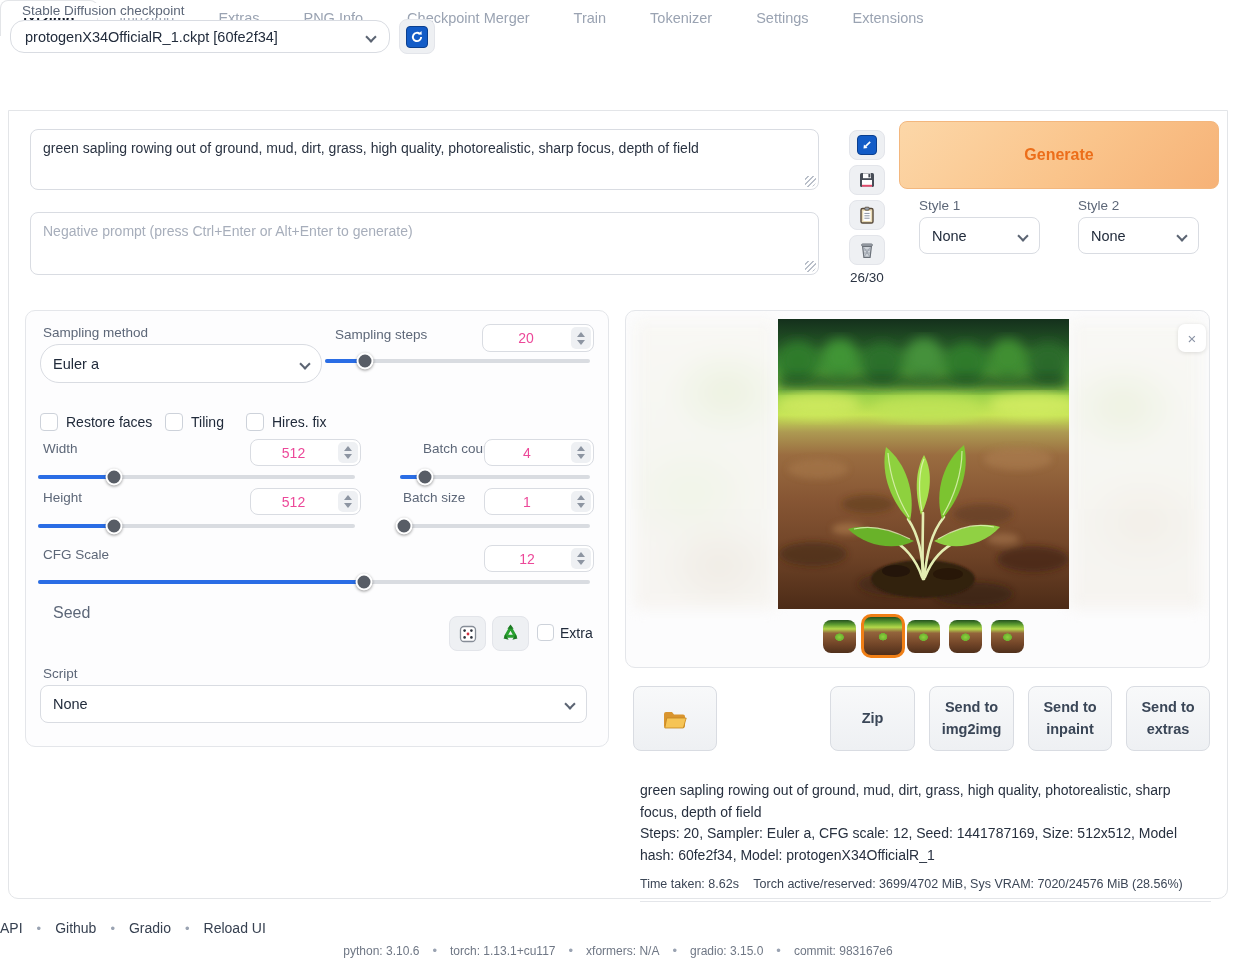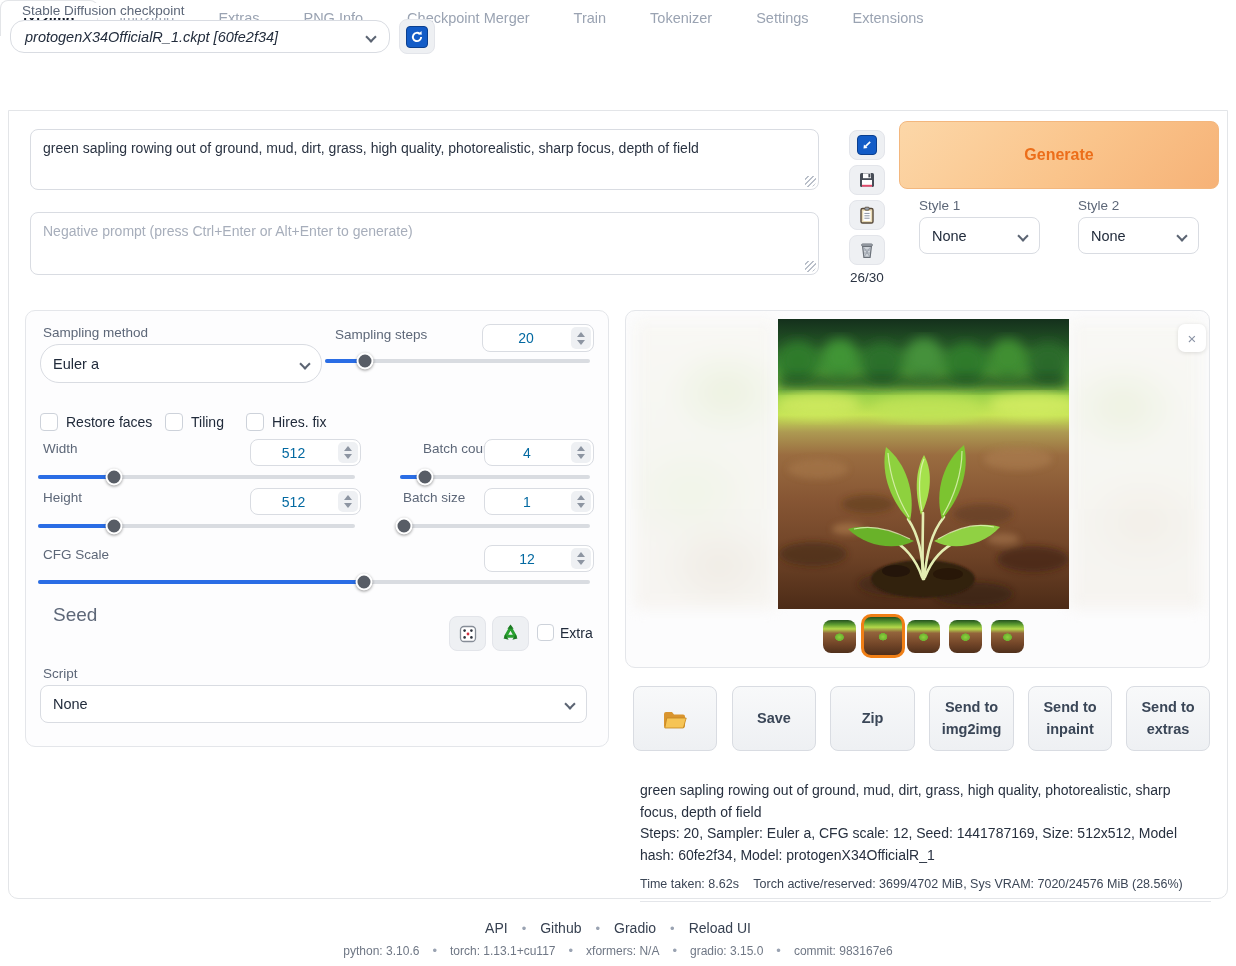--- a/index.html
+++ b/index.html
@@ -2,21 +2,21 @@
 <html><head>
 <meta charset="utf-8">
 <style>
   * { margin:0; padding:0; box-sizing:border-box; }
   html,body { background:#fff; }
   body { font-family:"Liberation Sans", sans-serif; color:#2a3342; }
   #app { position:relative; width:1236px; height:966px; background:#fff; overflow:hidden; }
 
   .abs { position:absolute; }
   .lbl { font-size:13.5px; color:#5d6778; }
-  .box { background:#fff; border:1px solid #d9dce2; border-radius:14px;font-style:italic; }
+  .box { background:#fff; border:1px solid #d9dce2; border-radius:14px; }
 
   
   .chev { display:inline-block; width:8px; height:8px; border-right:2px solid #5b6472; border-bottom:2px solid #5b6472; transform:rotate(45deg); }
 
   
   .ckpt-box { left:10px; top:20px; width:380px; height:33px; display:flex; align-items:center; padding:0 14px; }
   .ckpt-label { left:17px; top:3px; background:#fff; padding:0 5px; font-size:13.5px; color:#5d6778; z-index:2; }
   .ckpt-val { font-size:14.5px; color:#222c3c; flex:1; }
   .mini-btn { background:#eef0f3; border:1px solid #e3e5ea; border-radius:8px; display:flex; align-items:center; justify-content:center; cursor:pointer; }
   .blue-ic { width:22px; height:22px; background:#135cc7; border:1px solid #0b3f8f; border-radius:4px; display:flex; align-items:center; justify-content:center; }
@@ -39,34 +39,34 @@
   .generate-btn { left:899px; top:121px; width:320px; height:68px; border-radius:8px;
     background:linear-gradient(135deg,#fcd7a8 0%,#fac48b 55%,#f6b277 100%); border:1px solid #f3b77e;
     display:flex; align-items:center; justify-content:center; font-size:16px; font-weight:bold; color:#ec6e1a; cursor:pointer; }
 
   .sel { background:#fff; border:1px solid #d9dce2; border-radius:8px; display:flex; align-items:center; justify-content:space-between; padding:0 12px; font-size:14.5px; color:#222c3c; cursor:pointer; }
 
   .panel { border:1px solid #e4e6ea; border-radius:10px; background:#fdfdfe; }
 
   
   .num { background:#fff; border:1px solid #d9dce2; border-radius:8px; display:flex; align-items:center; }
-  .num .val { flex:1; text-align:center; font-size:14px; color:#0369a1; }
+  .num .val { flex:1; text-align:center; font-size:14px; color:#ec4899; }
   .stepper { width:20px; align-self:stretch; margin:2px; background:#eef0f3; border-radius:5px; display:flex; flex-direction:column; align-items:center; justify-content:center; gap:3px; cursor:pointer; }
   .tri-up { width:0; height:0; border-left:4px solid transparent; border-right:4px solid transparent; border-bottom:5px solid #8d95a2; }
   .tri-dn { width:0; height:0; border-left:4px solid transparent; border-right:4px solid transparent; border-top:5px solid #8d95a2; }
 
   
   .slider { position:absolute; height:4px; background:#d9dce1; border-radius:3px; cursor:pointer; }
   .slider .fill { position:absolute; left:0; top:0; height:100%; background:#2a6de5; border-radius:3px; }
   .slider .knob { position:absolute; top:50%; transform:translate(-50%,-50%); width:17px; height:17px; border-radius:50%; background:#585d66; border:2px solid #fff; box-shadow:0 1px 3px rgba(0,0,0,.4); cursor:grab; }
 
   .cb { width:18px; height:18px; background:#fff; border:1px solid #cdd2da; border-radius:4px; cursor:pointer; }
   .cb-lbl { font-size:14px; color:#212b3b; }
 
-  .fieldset-lbl { background:#fdfdfe; padding:0 5px; font-size:19px; color:#5d6778; z-index:2; }
+  .fieldset-lbl { background:#fdfdfe; padding:0 5px; font-size:16px; color:#5d6778; z-index:2; }
 
   
   .gallery { left:625px; top:310px; width:585px; height:358px; border:1px solid #e4e6ea; border-radius:10px; background:#fcfcfd; overflow:hidden; }
   .blur-side { filter:blur(7px); opacity:.55; }
   .close-btn { width:28px; height:28px; background:#fff; border-radius:7px; box-shadow:0 1px 4px rgba(0,0,0,.12); display:flex; align-items:center; justify-content:center; font-size:15px; color:#8a93a5; cursor:pointer; }
   .thumb { width:33px; height:33px; border-radius:8px; cursor:pointer;
     background:
       radial-gradient(7px 6px at 50% 52%, #8ed23e 0%, #6db22f 60%, transparent 65%),
       linear-gradient(180deg,#23511f 0%,#5d9c30 14%,#b4d84a 27%,#93643c 40%,#77492a 68%,#4f2f1b 100%); }
   .thumb.sel-th { width:44px; height:44px; border:3px solid #f07f16; border-radius:10px; }
@@ -401,23 +401,20 @@
     <div class="abs thumb" style="left:323px; top:309px;"></div>
     <div class="abs thumb" style="left:365px; top:309px;"></div>
   </div>
 
   <div class="abs out-btn" style="left:633px; top:686px; width:84px;">
     <svg width="26" height="22" viewBox="0 0 26 22">
       <path d="M2 6 q0-2 2-2 h6 l2 2.5 h9 q2 0 2 2 V18 q0 2 -2 2 H4 q-2 0-2-2 Z" fill="#d9952f"></path>
       <path d="M4.8 10 H24.2 L21.4 20 H2.8 Z" fill="#f6c455" stroke="#c4861f" stroke-width=".8"></path>
     </svg>
   </div>
-  <div class="abs out-btn" style="left:732px; top:686px; width:84px;">
-    <span>Save</span>
-  </div>
   <div class="abs out-btn" style="left:830px; top:686px; width:85px;">
     <span>Zip</span>
   </div>
   <div class="abs out-btn" style="left:929px; top:686px; width:85px;">
     <span>Send to img2img</span>
   </div>
   <div class="abs out-btn" style="left:1028px; top:686px; width:84px;">
     <span>Send to inpaint</span>
   </div>
   <div class="abs out-btn" style="left:1126px; top:686px; width:84px;">
@@ -426,21 +423,21 @@
 
   <div class="abs" style="left:633px; top:780px; width:585px; padding:0 7px;">
     <div class="info-text" style="width:565px;">green sapling rowing out of ground, mud, dirt, grass, high quality, photorealistic, sharp focus, depth of field</div>
     <div class="info-text" style="width:565px;">Steps: 20, Sampler: Euler a, CFG scale: 12, Seed: 1441787169, Size: 512x512, Model hash: 60fe2f34, Model: protogenX34OfficialR_1</div>
     <div style="border-bottom:1px solid #e4e6ea; padding:5px 0 9px 0; margin-top:2px;">
       <span class="info-small">Time taken: 8.62s</span>
       <span class="info-small" style="margin-left:10px;">Torch active/reserved: 3699/4702 MiB, Sys VRAM: 7020/24576 MiB (28.56%)</span>
     </div>
   </div>
 
-  <div class="abs" style="left:0; top:920px; width:1236px; display:flex; justify-content:center; align-items:center; gap:14px;">
+  <div class="abs" style="left:0; top:920px; width:1236px; display:flex; align-items:center; gap:14px;">
     <span class="footer-link">API</span>
     <span class="bullet">•</span>
     <span class="footer-link">Github</span>
     <span class="bullet">•</span>
     <span class="footer-link">Gradio</span>
     <span class="bullet">•</span>
     <span class="footer-link">Reload UI</span>
   </div>
   <div class="abs" style="left:0; top:943px; width:1236px; display:flex; justify-content:center; align-items:center; gap:13px;">
     <span class="ver-item">python: 3.10.6</span>

